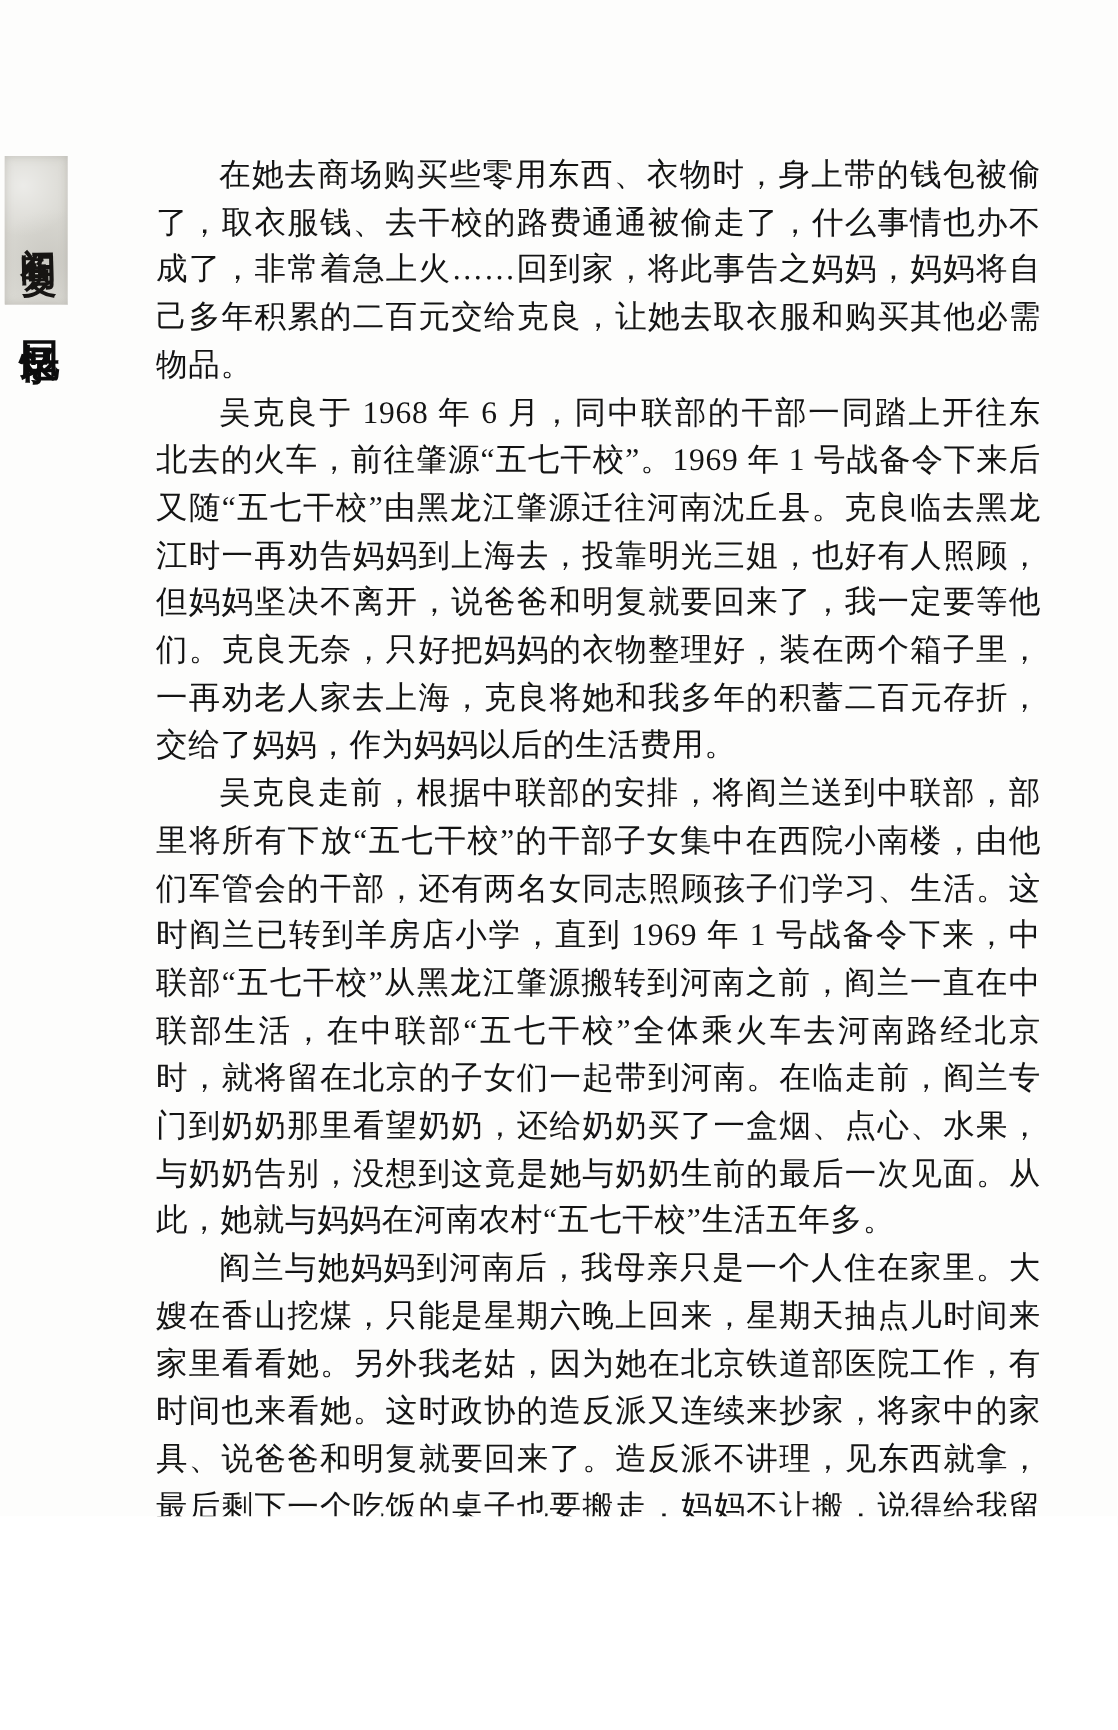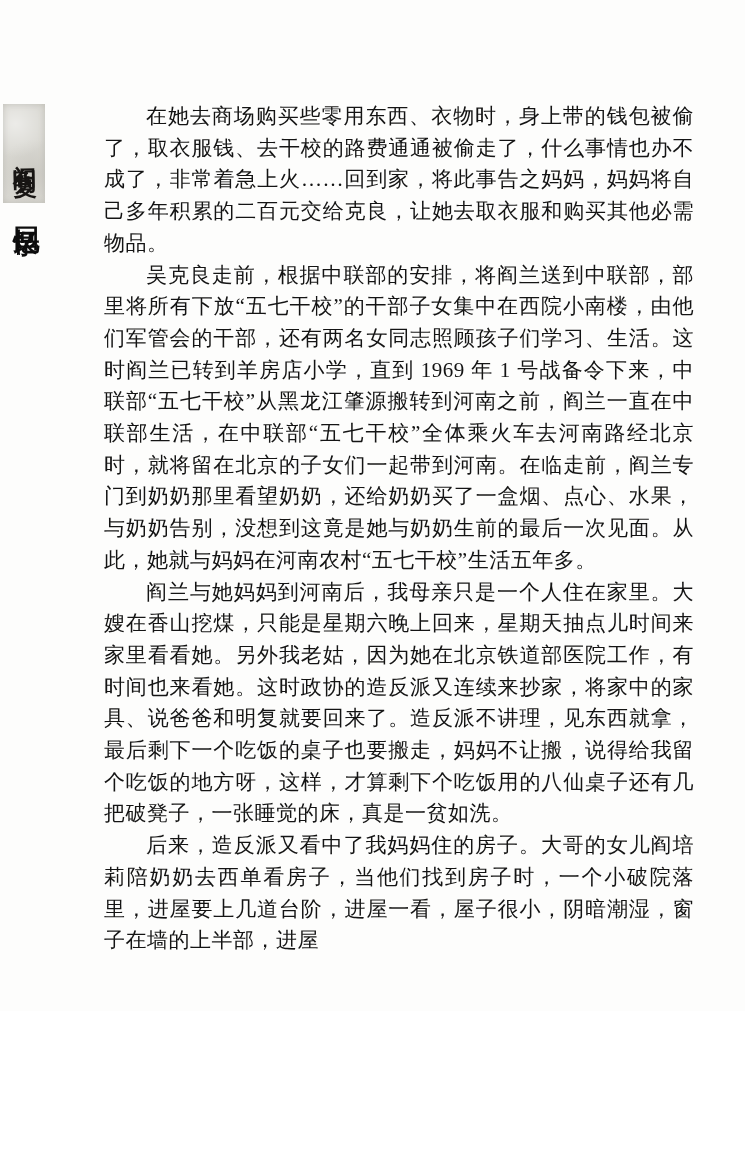--- a/index.html
+++ b/index.html
@@ -97,20 +97,21 @@
 <div class="page">
 
   <div class="author-seal">
     <span class="author-name">阎明复</span>
   </div>
 
   <div class="memoir-title">回忆录</div>
 
   <div class="body-text">
     <p>在她去商场购买些零用东西、衣物时，身上带的钱包被偷了，取衣服钱、去干校的路费通通被偷走了，什么事情也办不成了，非常着急上火……回到家，将此事告之妈妈，妈妈将自己多年积累的二百元交给克良，让她去取衣服和购买其他必需物品。</p>
+    <p>吴克良于 1968 年 6 月，同中联部的干部一同踏上开往东北去的火车，前往肇源“五七干校”。1969 年 1 号战备令下来后又随“五七干校”由黑龙江肇源迁往河南沈丘县。克良临去黑龙江时一再劝告妈妈到上海去，投靠明光三姐，也好有人照顾，但妈妈坚决不离开，说爸爸和明复就要回来了，我一定要等他们。克良无奈，只好把妈妈的衣物整理好，装在两个箱子里，一再劝老人家去上海，克良将她和我多年的积蓄二百元存折，交给了妈妈，作为妈妈以后的生活费用。</p>
     <p>吴克良走前，根据中联部的安排，将阎兰送到中联部，部里将所有下放“五七干校”的干部子女集中在西院小南楼，由他们军管会的干部，还有两名女同志照顾孩子们学习、生活。这时阎兰已转到羊房店小学，直到 1969 年 1 号战备令下来，中联部“五七干校”从黑龙江肇源搬转到河南之前，阎兰一直在中联部生活，在中联部“五七干校”全体乘火车去河南路经北京时，就将留在北京的子女们一起带到河南。在临走前，阎兰专门到奶奶那里看望奶奶，还给奶奶买了一盒烟、点心、水果，与奶奶告别，没想到这竟是她与奶奶生前的最后一次见面。从此，她就与妈妈在河南农村“五七干校”生活五年多。</p>
     <p>阎兰与她妈妈到河南后，我母亲只是一个人住在家里。大嫂在香山挖煤，只能是星期六晚上回来，星期天抽点儿时间来家里看看她。另外我老姑，因为她在北京铁道部医院工作，有时间也来看她。这时政协的造反派又连续来抄家，将家中的家具、说爸爸和明复就要回来了。造反派不讲理，见东西就拿，最后剩下一个吃饭的桌子也要搬走，妈妈不让搬，说得给我留个吃饭的地方呀，这样，才算剩下个吃饭用的八仙桌子还有几把破凳子，一张睡觉的床，真是一贫如洗。</p>
     <p>后来，造反派又看中了我妈妈住的房子。大哥的女儿阎培莉陪奶奶去西单看房子，当他们找到房子时，一个小破院落里，进屋要上几道台阶，进屋一看，屋子很小，阴暗潮湿，窗子在墙的上半部，进屋</p>
   </div>
 
   <div class="page-number">1042</div>
 
   <div class="footer-note">欢迎关注“学习理论”</div>
 
 </div>

